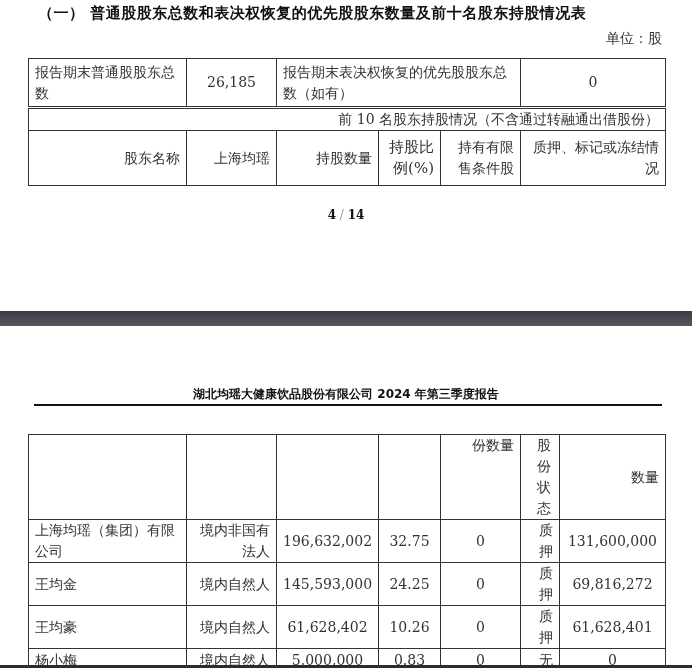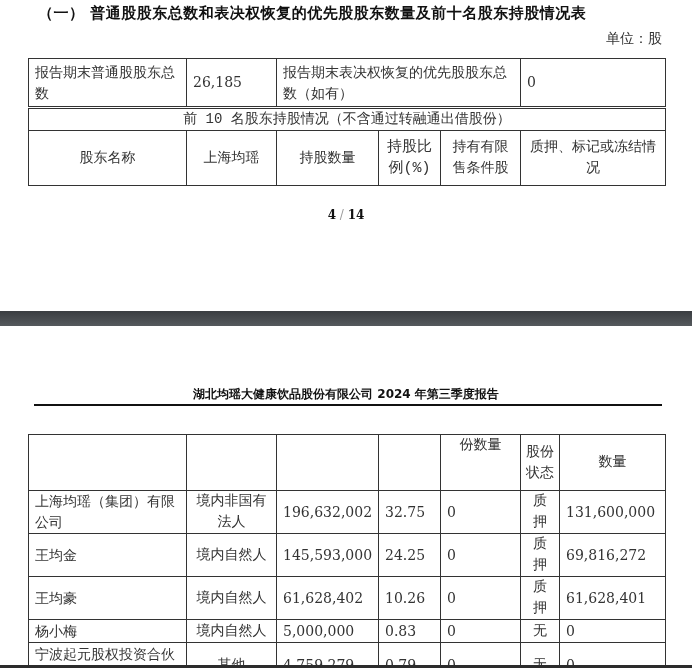--- a/index.html
+++ b/index.html
@@ -36,22 +36,22 @@
   .header-rule { position:absolute; left:34px; width:628px; top:78px; height:2px; background:#111; }
 
   table.grid {
     position:absolute; border-collapse:collapse; table-layout:fixed;
     font-size:14px; color:#333;
   }
   table.grid td {
     border:1px solid #333; padding:0 6px; line-height:21px; vertical-align:middle;
     overflow:hidden;
   }
-  .num { text-align:left; font-family:"DejaVu Serif","Liberation Serif",serif;margin-top:24px; }
-  .ctr { text-align:center;font-family:Liberation Mono, monospace; }
+  .num { text-align:center; font-family:"DejaVu Serif","Liberation Serif",serif;margin-top:24px; }
+  .ctr { text-align:right; }
   .lft { text-align:left; }
   .top { vertical-align:top !important; }
 
   #t1 { left:28px; top:58px; width:637px; }
   #t2 { left:28px; top:108px; width:637px; }
   #t3 { left:28px; top:434px; width:637px; }
 </style>
 </head>
 <body>
 
@@ -122,21 +122,21 @@
       <col style="width:39px">
       <col style="width:106px">
     </colgroup>
   <tbody>
       <tr style="height:56px">
     <td></td>
     <td></td>
     <td></td>
     <td></td>
     <td class="ctr top">份数量</td>
-    <td class="ctr" style="padding:0 2px">股份状态</td>
+    <td class="ctr" style="padding:0 8px">股份状态</td>
     <td class="ctr">数量</td>
   </tr>
   <tr style="height:29px">
     <td class="lft">上海均瑶（集团）有限公司</td>
     <td class="ctr">境内非国有法人</td>
     <td class="num">196,632,002</td>
     <td class="num">32.75</td>
     <td class="num">0</td>
     <td class="ctr">质押</td>
     <td class="num">131,600,000</td>

